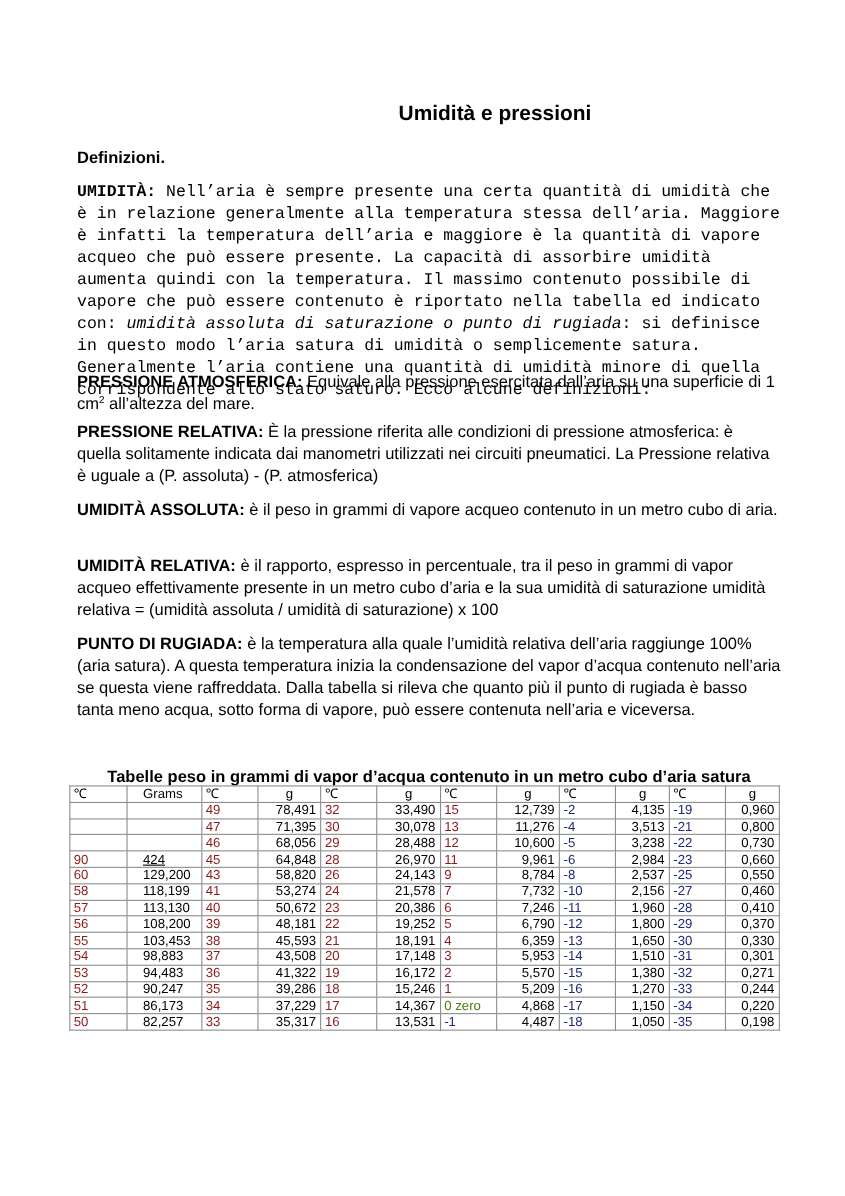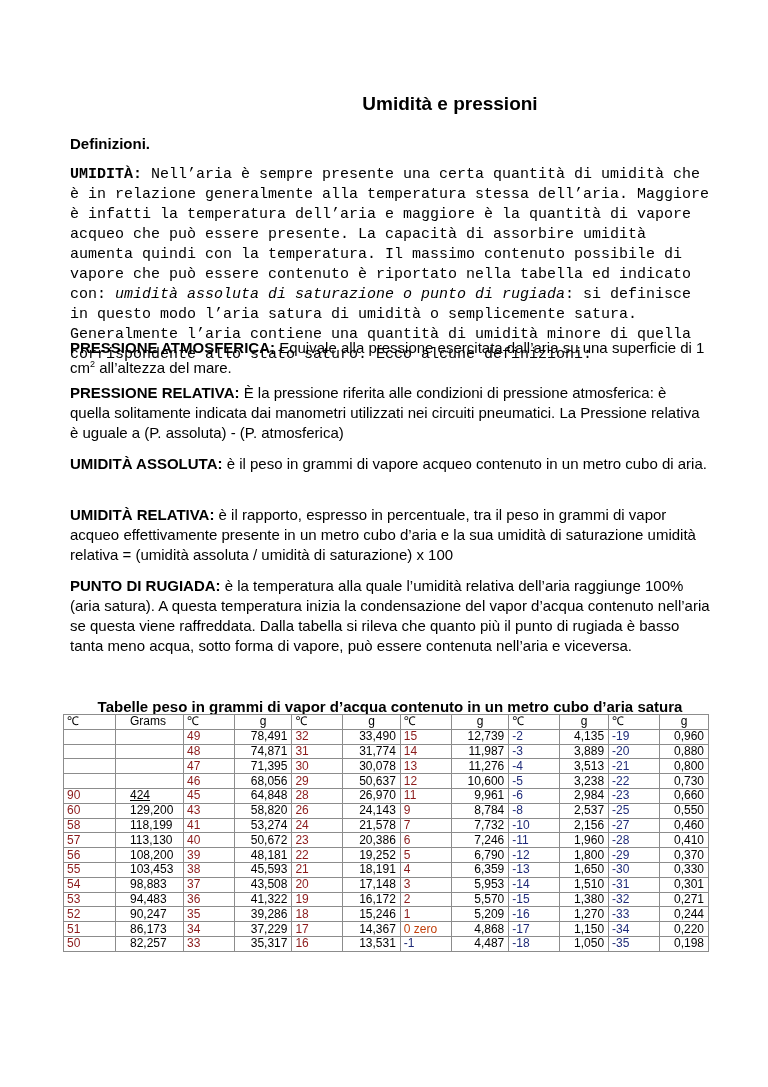--- a/index.html
+++ b/index.html
@@ -18,21 +18,21 @@
   table.grams { position: absolute; left: -7px; top: 714px; border-collapse: collapse;
                 font-size: 12px; width: 646px; }
   table.grams td { border: 1px solid #8c8c8c; padding: 0 3px; height: 13.8px; line-height: 13px; }
   table.grams td.temp { width: 44px; text-align: left; }
   table.grams td.grams-val { text-align: right; padding-right: 4px; }
   table.grams td.c0 { width: 45px; }
   table.grams td.g0 { width: 50px; text-align: left; padding-left: 8px; }
   .hdr-g { text-align: center !important; }
   .red { color: #8b1a1a; }
   .blue { color: #1e2a78; }
-  .green { color: #c2410c; }
+  .green { color: #4d7c0f; }
 </style>
 </head>
 <body>
 
 <div class="page">
   <div class="title" style="left:-70px;width:640px;padding-left:130px;">Umidità e pressioni</div>
   <div class="subhead">Definizioni.</div>
 
   <p class="para body-text" style="top:165px;font-family:Liberation Mono, monospace;">
     <span class="term">UMIDITÀ:</span><span> Nell’aria è sempre presente una certa quantità di umidità che è in relazione generalmente alla temperatura stessa dell’aria. Maggiore è infatti la temperatura dell’aria e maggiore è la quantità di vapore acqueo che può essere presente. La capacità di assorbire umidità aumenta quindi con la temperatura. Il massimo contenuto possibile di vapore che può essere contenuto è riportato nella tabella ed indicato con: </span><i>umidità assoluta di saturazione o punto di rugiada</i><span>: si definisce in questo modo l’aria satura di umidità o semplicemente satura. Generalmente l’aria contiene una quantità di umidità minore di quella corrispondente allo stato saturo. Ecco alcune definizioni:</span>
@@ -88,52 +88,38 @@
           <td class="temp red">15</td>
           <td class="grams-val">12,739</td>
           <td class="temp blue">-2</td>
           <td class="grams-val">4,135</td>
           <td class="temp blue">-19</td>
           <td class="grams-val">0,960</td>
         </tr>
         <tr>
           <td class="temp c0"></td>
           <td class="g0" style="padding-left: 14px;"></td>
-          <td class="temp red">48</td>
-          <td class="grams-val">74,871</td>
-          <td class="temp red">31</td>
-          <td class="grams-val">31,774</td>
-          <td class="temp red">14</td>
-          <td class="grams-val">11,987</td>
-          <td class="temp blue">-3</td>
-          <td class="grams-val">3,889</td>
-          <td class="temp blue">-20</td>
-          <td class="grams-val">0,880</td>
-        </tr>
-        <tr>
-          <td class="temp c0"></td>
-          <td class="g0" style="padding-left: 14px;"></td>
           <td class="temp red">47</td>
           <td class="grams-val">71,395</td>
           <td class="temp red">30</td>
           <td class="grams-val">30,078</td>
           <td class="temp red">13</td>
           <td class="grams-val">11,276</td>
           <td class="temp blue">-4</td>
           <td class="grams-val">3,513</td>
           <td class="temp blue">-21</td>
           <td class="grams-val">0,800</td>
         </tr>
         <tr>
           <td class="temp c0"></td>
           <td class="g0" style="padding-left: 14px;"></td>
           <td class="temp red">46</td>
           <td class="grams-val">68,056</td>
           <td class="temp red">29</td>
-          <td class="grams-val">50,637</td>
+          <td class="grams-val">28,488</td>
           <td class="temp red">12</td>
           <td class="grams-val">10,600</td>
           <td class="temp blue">-5</td>
           <td class="grams-val">3,238</td>
           <td class="temp blue">-22</td>
           <td class="grams-val">0,730</td>
         </tr>
         <tr>
           <td class="temp c0 red">90</td>
           <td class="g0" style="padding-left: 14px; text-decoration: underline;">424</td>

